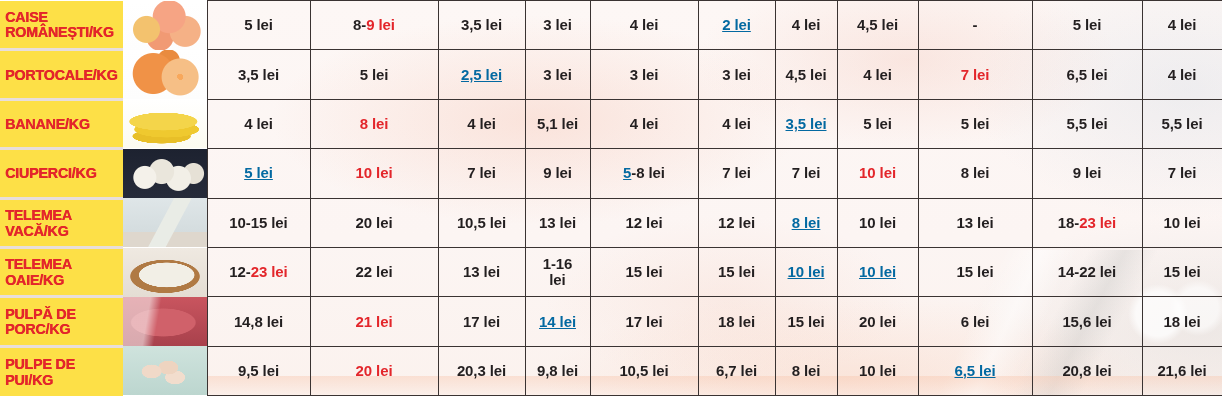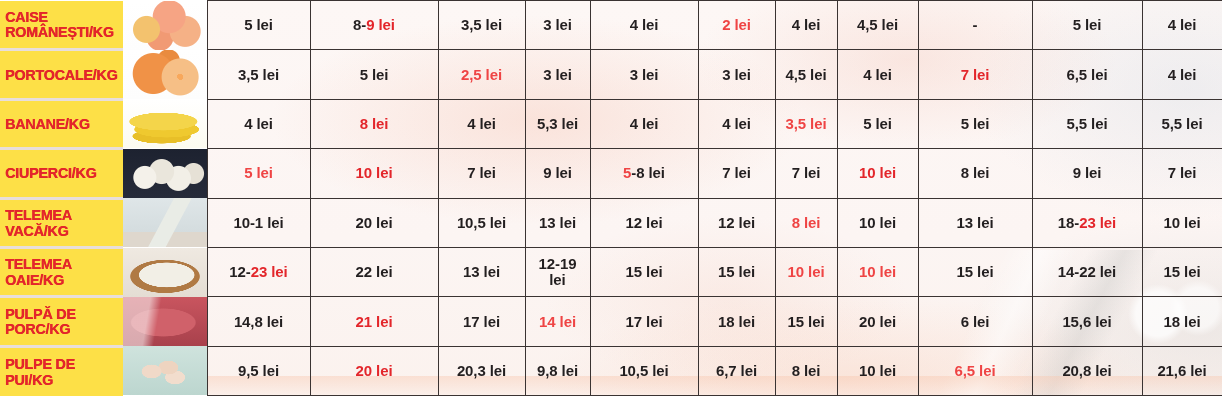--- a/index.html
+++ b/index.html
@@ -95,21 +95,21 @@
     letter-spacing: -.1px;
     line-height: 1.05;
     border: 1.6px solid #3a3332;
     border-top-width: 1.6px;
     background: transparent;
     position: relative;
     z-index: 2;
   }
   td.price .v { display: block; white-space: pre-line; }
   .rd { color: #e3262b; }
-  .gr { color: #ef4444; }
+  .gr { color: #0369a1; text-decoration: underline; }
 
   
   .c1{width:103px}.c2{width:128px}.c3{width:87px}.c4{width:65px}
   .c5{width:108px}.c6{width:77px}.c7{width:62px}.c8{width:81px}
   .c9{width:114px}.c10{width:110px}.c11{width:80px}
 </style>
 </head>
 <body>
 
 <div id="sheet">
@@ -214,21 +214,21 @@
           <td class="price c1">
             <span class="v">4 lei</span>
           </td>
           <td class="price c2">
             <span class="v"><span class="rd">8 lei</span></span>
           </td>
           <td class="price c3">
             <span class="v">4 lei</span>
           </td>
           <td class="price c4">
-            <span class="v">5,3 lei</span>
+            <span class="v">5,1 lei</span>
           </td>
           <td class="price c5">
             <span class="v">4 lei</span>
           </td>
           <td class="price c6">
             <span class="v">4 lei</span>
           </td>
           <td class="price c7">
             <span class="v"><span class="gr">3,5 lei</span></span>
           </td>
@@ -288,21 +288,21 @@
         </tr>
         <tr>
           <td class="name">
             <span>TELEMEA
 VACĂ/KG</span>
           </td>
           <td class="pic">
             <div class="thumb" style="background-image: linear-gradient(118deg, rgba(0, 0, 0, 0) 46%, rgb(233, 236, 230) 47%, rgb(233, 236, 230) 62%, rgba(0, 0, 0, 0) 63%), linear-gradient(0deg, rgb(222, 215, 205) 0px, rgb(222, 215, 205) 30%, rgba(0, 0, 0, 0) 31%), linear-gradient(rgb(223, 230, 232), rgb(207, 216, 218));"></div>
           </td>
           <td class="price c1">
-            <span class="v">10-1 lei</span>
+            <span class="v">10-15 lei</span>
           </td>
           <td class="price c2">
             <span class="v">20 lei</span>
           </td>
           <td class="price c3">
             <span class="v">10,5 lei</span>
           </td>
           <td class="price c4">
             <span class="v">13 lei</span>
           </td>
@@ -339,21 +339,21 @@
           <td class="price c1">
             <span class="v">12-<span class="rd">23 lei</span></span>
           </td>
           <td class="price c2">
             <span class="v">22 lei</span>
           </td>
           <td class="price c3">
             <span class="v">13 lei</span>
           </td>
           <td class="price c4">
-            <span class="v">12-19
+            <span class="v">1-16
 lei</span>
           </td>
           <td class="price c5">
             <span class="v">15 lei</span>
           </td>
           <td class="price c6">
             <span class="v">15 lei</span>
           </td>
           <td class="price c7">
             <span class="v"><span class="gr">10 lei</span></span>

